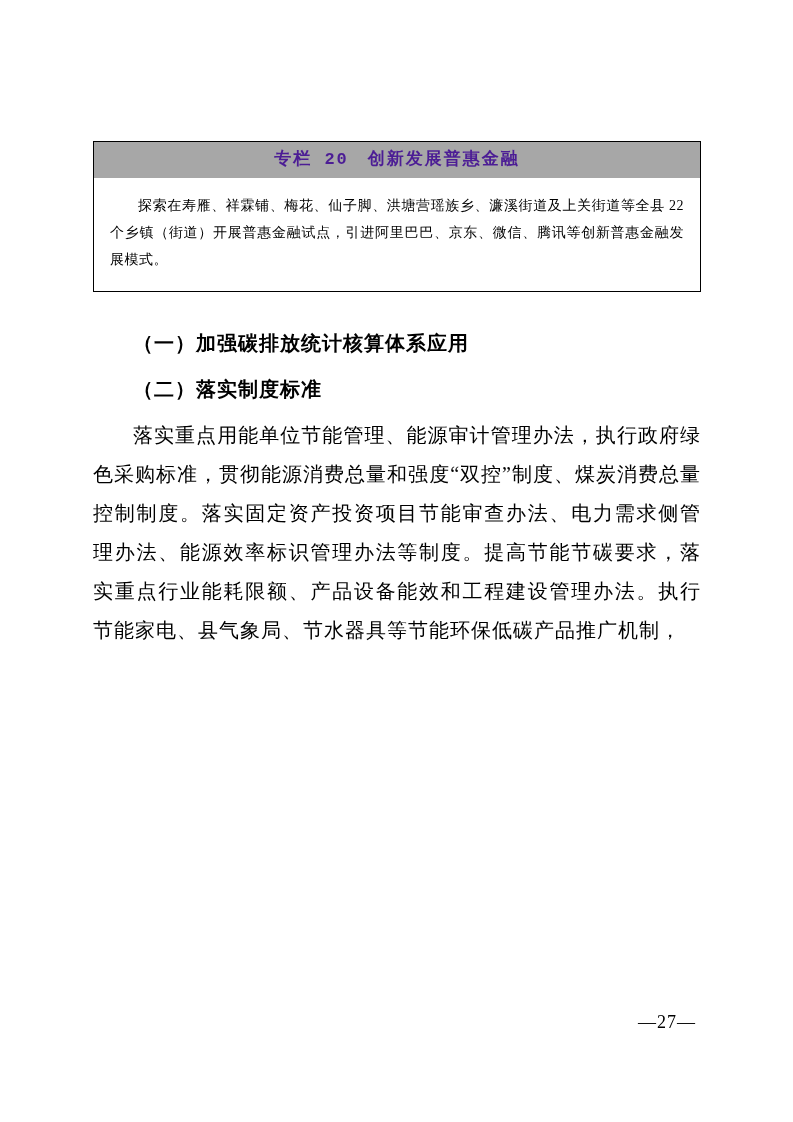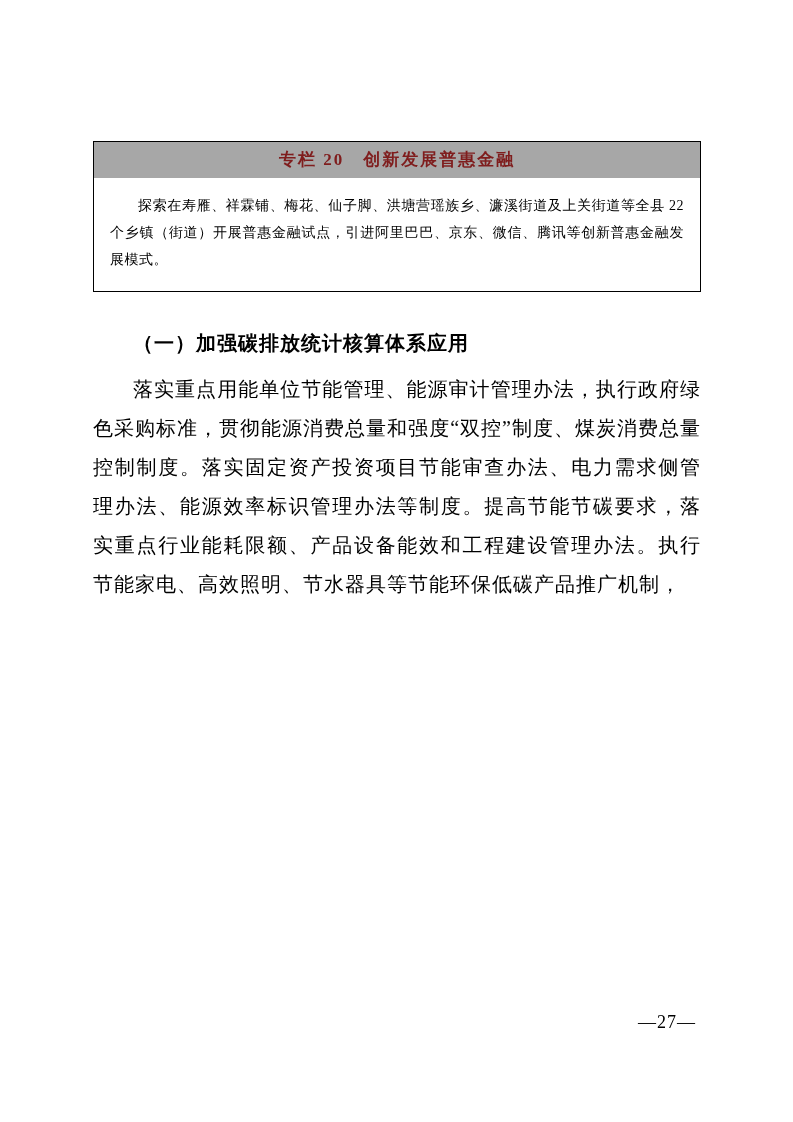--- a/index.html
+++ b/index.html
@@ -23,25 +23,25 @@
   
   .callout-box {
     border: 1px solid #000;
     margin-bottom: 32px;
   }
   .callout-header {
     background: #a7a7a7;
     height: 36px;
     line-height: 36px;
     text-align: center;
-    font-family: Liberation Serif, serif;
+    font-family: Liberation Mono, monospace;
     font-weight: bold;
     font-size: 17px;
     letter-spacing: 2px;
-    color: #7f1d1d;
+    color: #4c1d95;
   }
   .callout-body {
     padding: 14px 16px 18px 16px;
     font-size: 14px;
     line-height: 27px;
     text-align: justify;
     text-indent: 2em;
     letter-spacing: 0.5px;
   }
 
@@ -97,18 +97,19 @@
 
   <div class="callout-box">
     <div class="callout-header">专栏 20　创新发展普惠金融</div>
     <div class="callout-body">探索在寿雁、祥霖铺、梅花、仙子脚、洪塘营瑶族乡、濂溪街道及上关街道等全县 22 个乡镇（街道）开展普惠金融试点，引进阿里巴巴、京东、微信、腾讯等创新普惠金融发展模式。</div>
   </div>
 
 
   <h3 class="sub-heading">（一）加强碳排放统计核算体系应用</h3>
 
 
+  <h3 class="sub-heading">（二）落实制度标准</h3>
 
-  <p class="body-para">落实重点用能单位节能管理、能源审计管理办法，执行政府绿色采购标准，贯彻能源消费总量和强度“双控”制度、煤炭消费总量控制制度。落实固定资产投资项目节能审查办法、电力需求侧管理办法、能源效率标识管理办法等制度。提高节能节碳要求，落实重点行业能耗限额、产品设备能效和工程建设管理办法。执行节能家电、高效照明、节水器具等节能环保低碳产品推广机制，</p>
+  <p class="body-para">落实重点用能单位节能管理、能源审计管理办法，执行政府绿色采购标准，贯彻能源消费总量和强度“双控”制度、煤炭消费总量控制制度。落实固定资产投资项目节能审查办法、电力需求侧管理办法、能源效率标识管理办法等制度。提高节能节碳要求，落实重点行业能耗限额、产品设备能效和工程建设管理办法。执行节能家电、县气象局、节水器具等节能环保低碳产品推广机制，</p>
 
   <div class="page-number">—27—</div>
 
 </div>
 
 </body></html>

